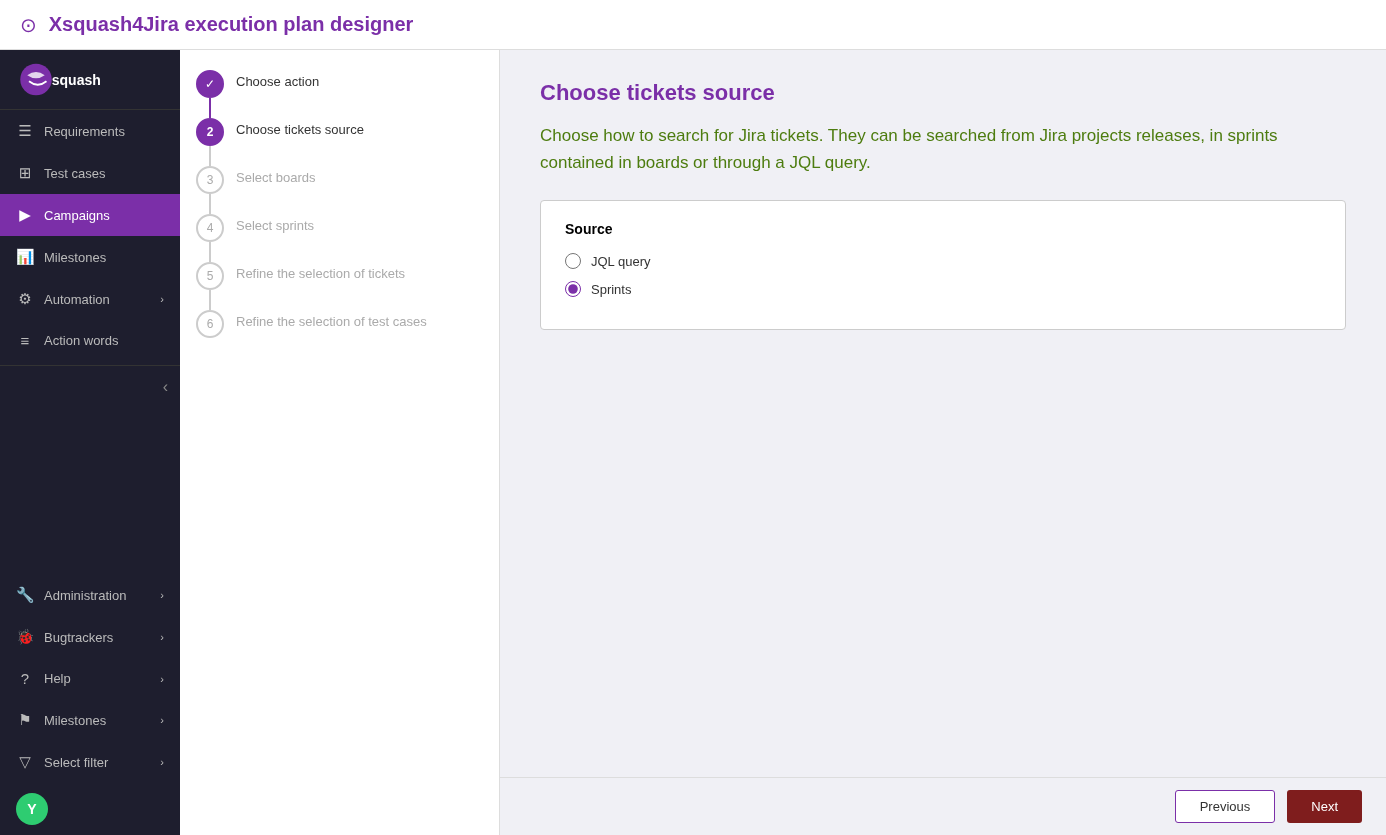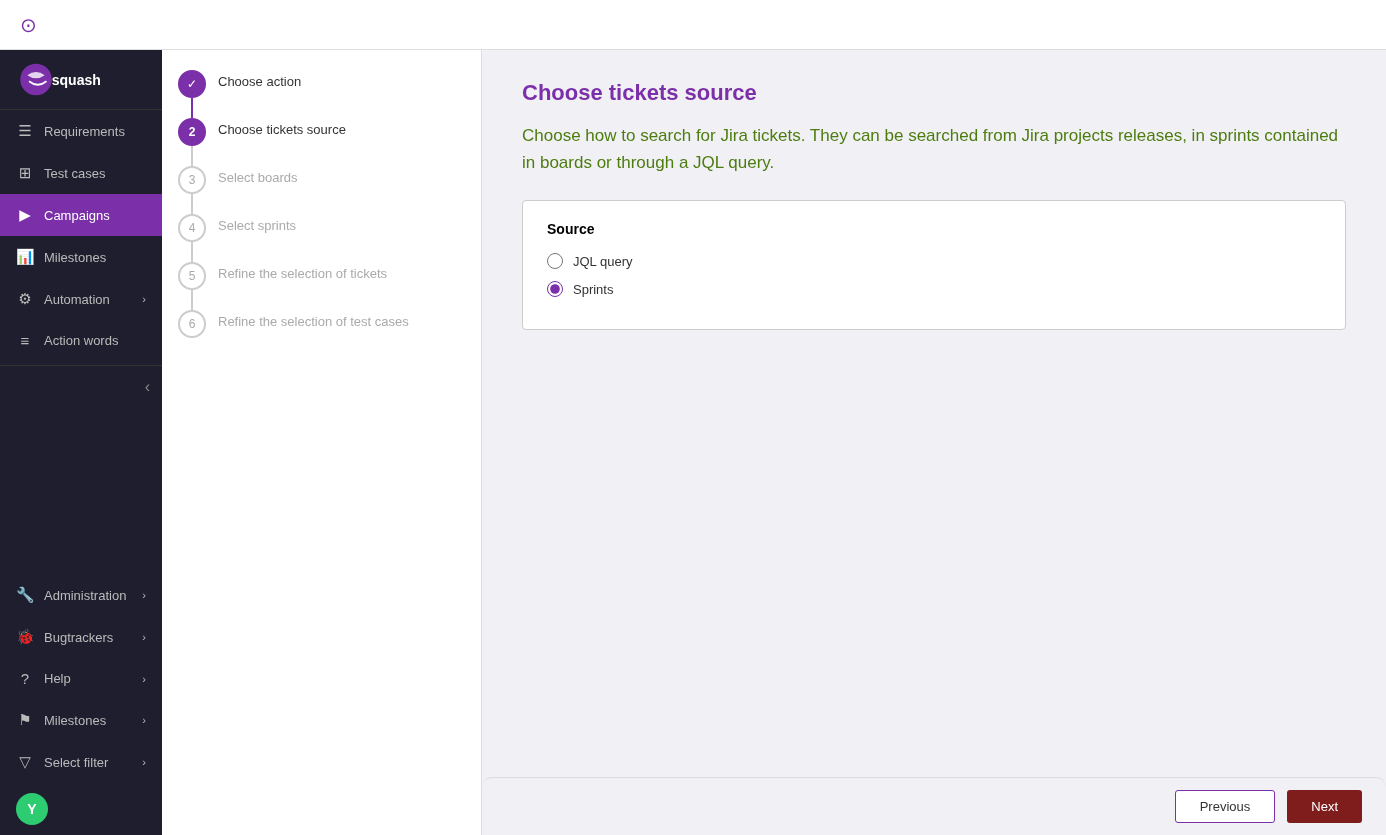--- a/index.html
+++ b/index.html
@@ -29,21 +29,21 @@
 
     
     .main-layout {
       display: flex;
       flex: 1;
       overflow: hidden;
     }
 
     
     .sidebar {
-      width: 162px;
+      width: 180px;
       background: #1e1e2e;
       color: #ccc;
       display: flex;
       flex-direction: column;
       flex-shrink: 0;
       overflow-y: auto;
     }
     .sidebar-logo {
       padding: 12px 16px;
       border-bottom: 1px solid #333;
@@ -236,21 +236,20 @@
 
     
     .footer {
       background: #f0f0f5;
       border-top: 1px solid #ddd;
       padding: 12px 24px;
       display: flex;
       justify-content: flex-end;
       gap: 12px;
       flex-shrink: 0;
-      border-radius: 10px;
     }
     .btn-prev {
       padding: 8px 24px;
       border: 1px solid #7b2fa8;
       background: #fff;
       color: #333;
       border-radius: 3px;
       cursor: pointer;
       font-size: 13px;
     }
@@ -262,20 +261,21 @@
       border-radius: 3px;
       cursor: pointer;
       font-size: 13px;
     }
   </style>
 </head>
 <body>
 
 <div class="header">
   <span class="header-back-icon">⊙</span>
+  <span class="header-title">Xsquash4Jira execution plan designer</span>
 </div>
 
 <div class="main-layout">
 
   <aside class="sidebar">
 
     <div class="sidebar-logo">
       <svg viewBox="0 0 120 40" xmlns="http://www.w3.org/2000/svg">
 
         <ellipse cx="20" cy="20" rx="18" ry="18" fill="#7b2fa8"></ellipse>

